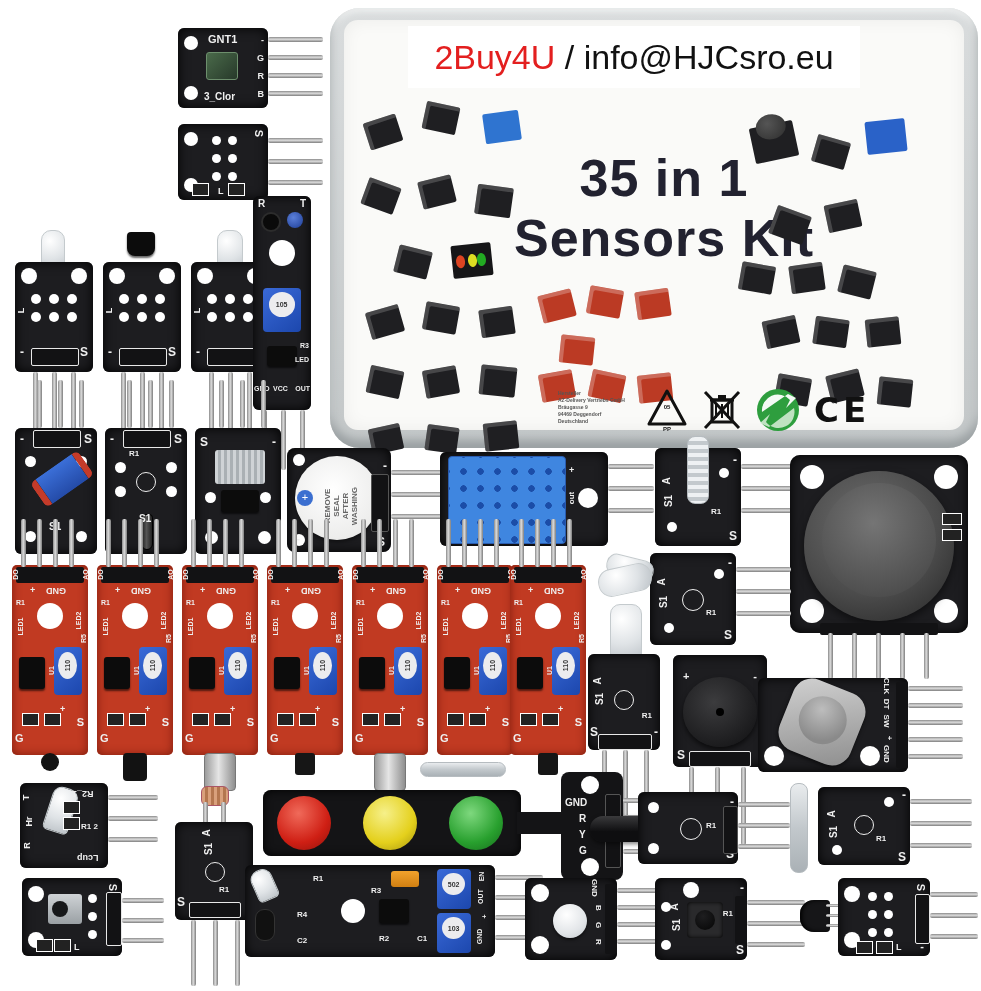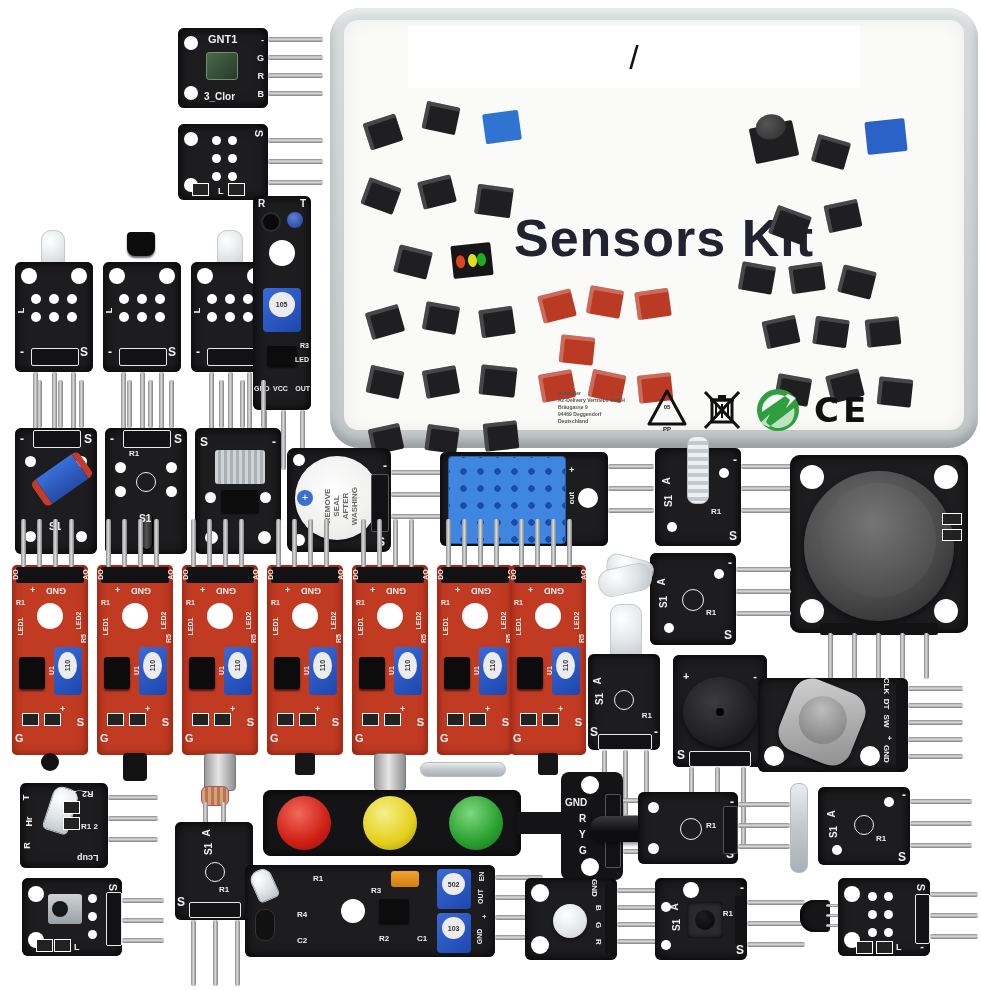--- a/index.html
+++ b/index.html
@@ -76,21 +76,22 @@
   .sense.mic2{width:30px;height:36px;}
   .sense.to92{width:20px;height:22px;border-radius:3px;background:#161616;}
 </style>
 </head>
 <body>
 
 <div id="stage">
 
   <div id="kitbox">
     <div id="kitlabel">
-      <div id="banner"><span> / </span></div>
+      <div id="banner"><span class="red">2Buy4U</span><span> / </span><span>info@HJCsro.eu</span></div>
+      <div class="boxtitle" style="left:140px;top:128px;font-size:52px;">35 in 1</div>
       <div class="boxtitle" style="left:140px;top:188px;font-size:52px;">Sensors Kit</div>
       <div id="box-thumbs" style="position:absolute;inset:0;">
           <div class="thumb k" style="left: 22px; top: 98px; width: 34px; height: 28px; transform: rotate(-18deg);"></div>
           <div class="thumb k" style="left: 80px; top: 84px; width: 34px; height: 28px; transform: rotate(12deg);"></div>
           <div class="thumb d" style="left: 140px; top: 92px; width: 36px; height: 30px; transform: rotate(-8deg);"></div>
           <div class="thumb k" style="left: 20px; top: 162px; width: 34px; height: 28px; transform: rotate(20deg);"></div>
           <div class="thumb k" style="left: 76px; top: 158px; width: 34px; height: 28px; transform: rotate(-14deg);"></div>
           <div class="thumb k" style="left: 132px; top: 166px; width: 36px; height: 30px; transform: rotate(8deg);"></div>
           <div class="thumb k" style="left: 52px; top: 228px; width: 34px; height: 28px; transform: rotate(14deg);"></div>
           <div class="thumb t" style="left: 108px; top: 224px; width: 40px; height: 33px; transform: rotate(-6deg);"></div>

